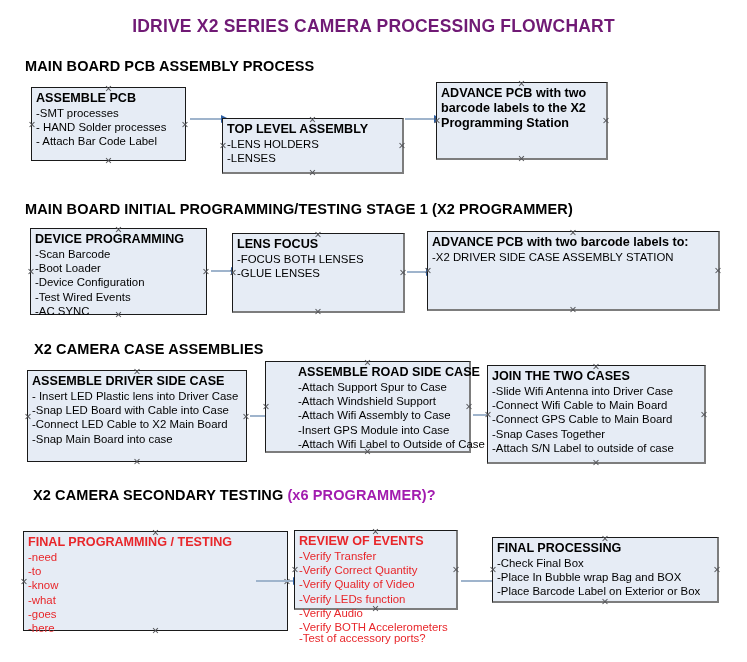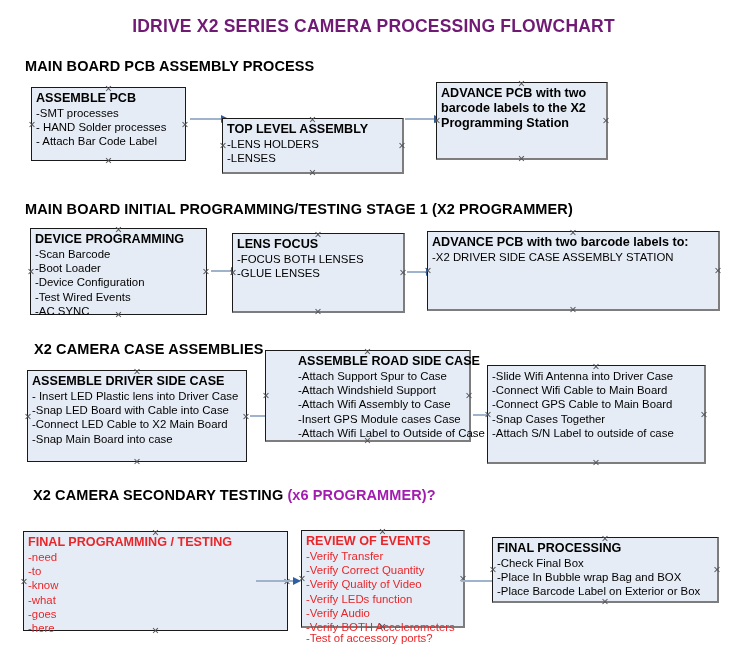--- a/index.html
+++ b/index.html
@@ -216,36 +216,37 @@
     <div class="box-line">-Connect LED Cable to X2 Main Board</div>
     <div class="box-line">-Snap Main Board into case</div>
     <span class="handle" style="left:50%; top:0;">✕</span>
     <span class="handle" style="left:50%; top:100%;">✕</span>
     <span class="handle" style="left:0; top:50%;">✕</span>
     <span class="handle" style="left:100%; top:50%;">✕</span>
   </div>
 
   <div class="arrow" style="left:250px; top:415px; width:17px;"></div>
 
-  <div class="box shadowed" style="left:265px; top:350px; width:206px; height:92px;padding-left:32px;">
+  <div class="box shadowed" style="left:265px; top:361px; width:206px; height:92px;padding-left:32px;">
     <div class="box-title">ASSEMBLE ROAD SIDE CASE</div>
     <div class="box-line">-Attach Support Spur to Case</div>
     <div class="box-line">-Attach Windshield Support</div>
     <div class="box-line">-Attach Wifi Assembly to Case</div>
-    <div class="box-line">-Insert GPS Module cases Case</div>
+    <div class="box-line">-Insert GPS Module into Case</div>
     <div class="box-line">-Attach Wifi Label to Outside of Case</div>
     <span class="handle" style="left:50%; top:0;">✕</span>
     <span class="handle" style="left:50%; top:100%;">✕</span>
     <span class="handle" style="left:0; top:50%;">✕</span>
     <span class="handle" style="left:100%; top:50%;">✕</span>
   </div>
 
   <div class="arrow" style="left:473px; top:414px; width:15px;"></div>
 
   <div class="box shadowed" style="left:487px; top:365px; width:219px; height:99px;">
+    <div class="box-title">JOIN THE TWO CASES</div>
     <div class="box-line">-Slide Wifi Antenna into Driver Case</div>
     <div class="box-line">-Connect Wifi Cable to Main Board</div>
     <div class="box-line">-Connect GPS Cable to Main Board</div>
     <div class="box-line">-Snap Cases Together</div>
     <div class="box-line">-Attach S/N Label to outside of case</div>
     <span class="handle" style="left:50%; top:0;">✕</span>
     <span class="handle" style="left:50%; top:100%;">✕</span>
     <span class="handle" style="left:0; top:50%;">✕</span>
     <span class="handle" style="left:100%; top:50%;">✕</span>
   </div>
@@ -263,21 +264,21 @@
     <div class="box-line">-goes</div>
     <div class="box-line">-here</div>
     <span class="handle" style="left:50%; top:0;">✕</span>
     <span class="handle" style="left:50%; top:100%;">✕</span>
     <span class="handle" style="left:0; top:50%;">✕</span>
     <span class="handle" style="left:100%; top:50%;">✕</span>
   </div>
 
   <div class="arrow" style="left:256px; top:580px; width:38px;"></div>
 
-  <div class="box red shadowed" style="left:301px; top:530px; width:164px; height:98px;">
+  <div class="box red shadowed" style="left:294px; top:530px; width:164px; height:80px;">
     <div class="box-title">REVIEW OF EVENTS</div>
     <div class="box-line">-Verify Transfer</div>
     <div class="box-line">-Verify Correct Quantity</div>
     <div class="box-line">-Verify Quality of Video</div>
     <div class="box-line">-Verify LEDs function</div>
     <div class="box-line">-Verify Audio</div>
     <div class="box-line">-Verify BOTH Accelerometers</div>
     <div class="overflow-line" style="top:100px;text-align:center;">-Test of accessory ports?</div>
     <span class="handle" style="left:50%; top:0;">✕</span>
     <span class="handle" style="left:50%; top:100%;">✕</span>

